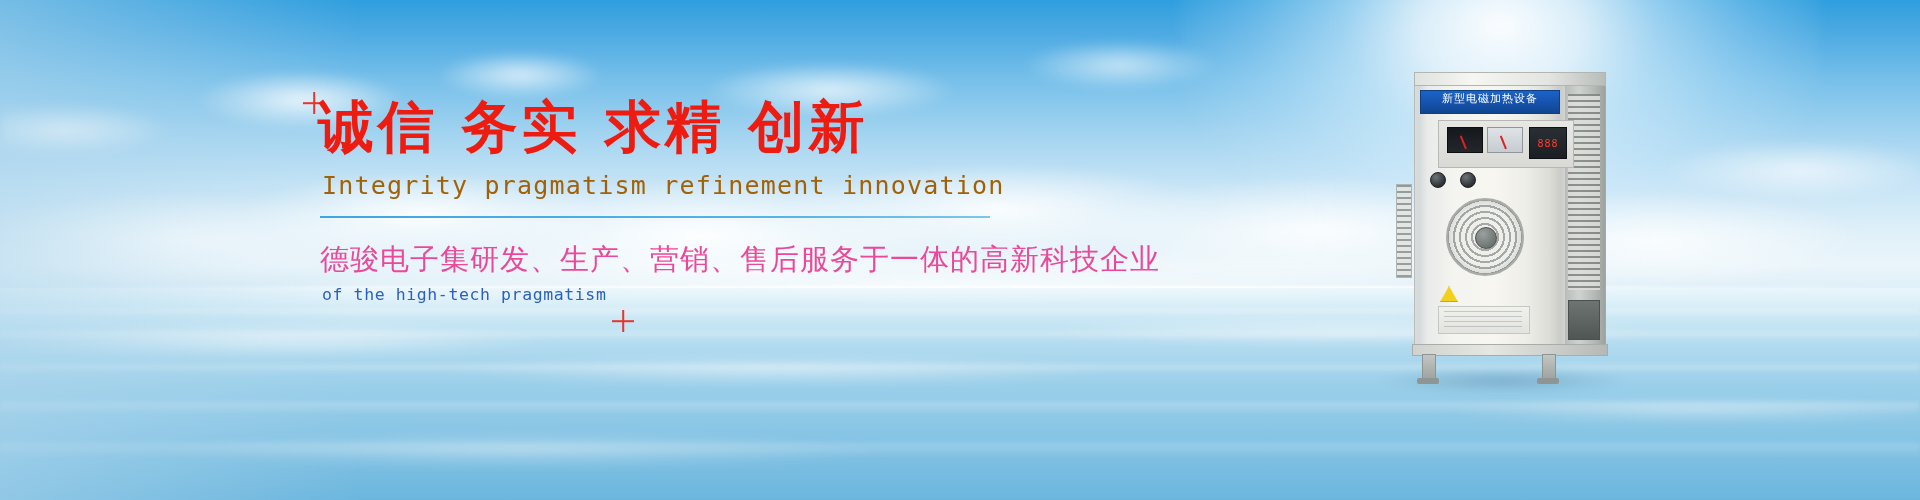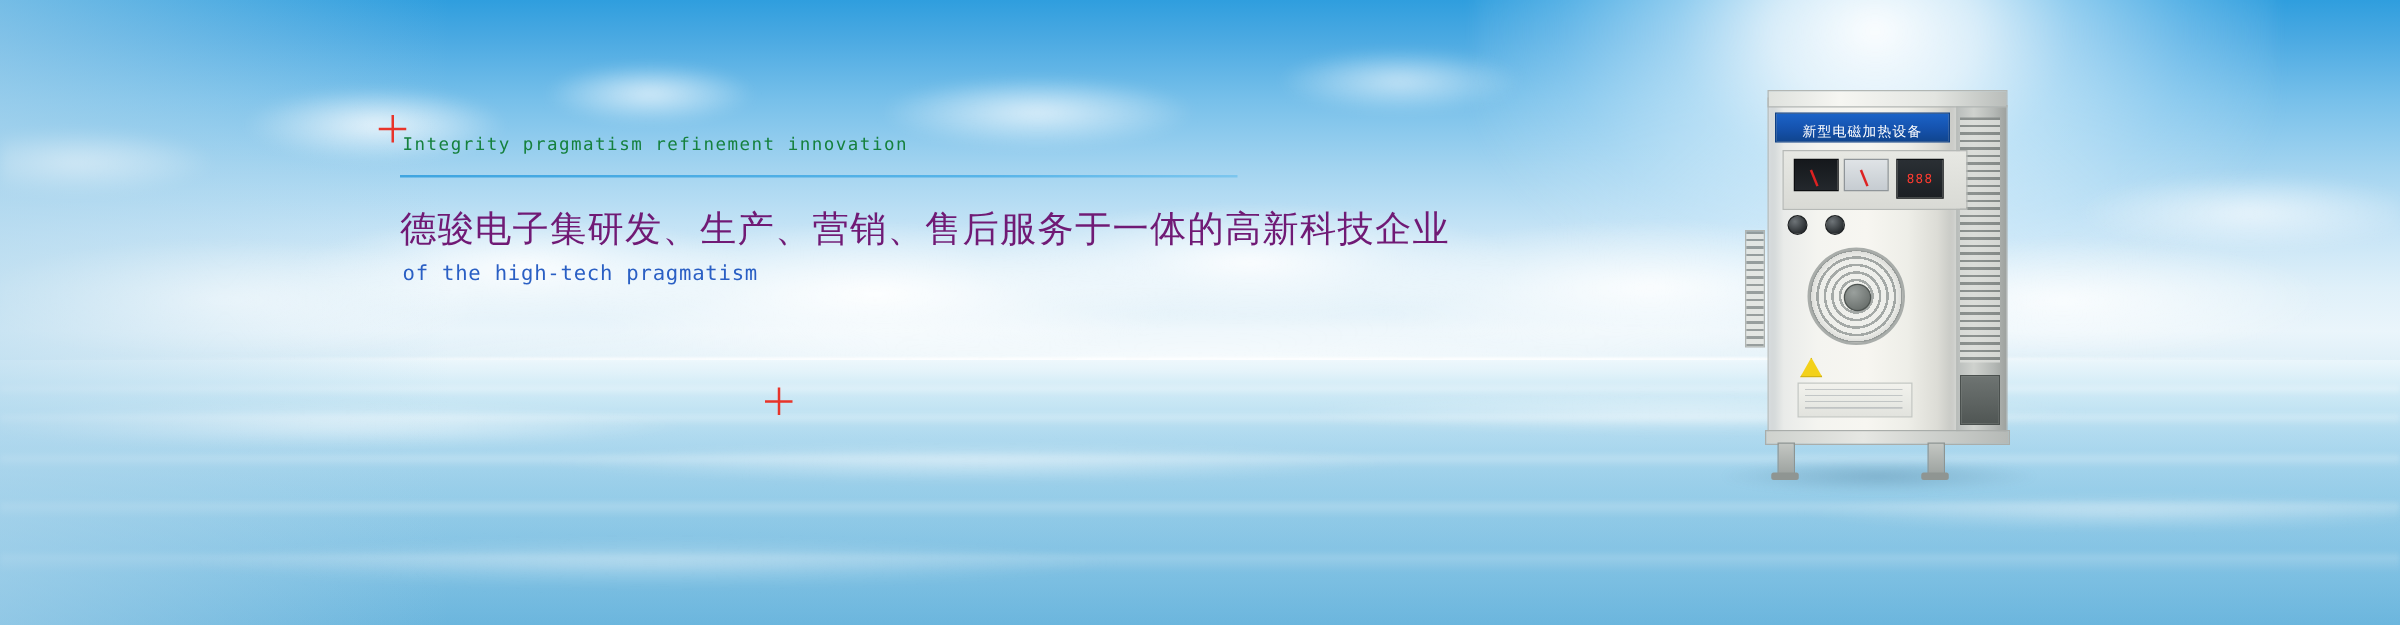--- a/index.html
+++ b/index.html
@@ -145,36 +145,36 @@
     font-size: 56px;
     font-weight: bold;
     color: #ee1b11;
     letter-spacing: 4px;
     line-height: 1.12;
     margin: 0;
     white-space: nowrap;
   }
   .headline-en {
     font-family: "DejaVu Sans Mono", "Liberation Mono", monospace;
-    font-size: 14px;
-    color: #15803d;
+    font-size: 25px;
+    color: #a16207;
     letter-spacing: 1.2px;
     margin: 12px 0 0 4px;
     white-space: nowrap;
   }
   .rule {
     width: 670px;
     height: 2px;
     background: linear-gradient(to right, #3fa5e0 0%, #57b4e8 70%, #7cc6ee 100%);
     margin: 16px 0 0 2px;
   }
   .desc-cn {
     font-family: Liberation Mono, monospace;
     font-size: 29px;
-    color: #701a75;
+    color: #ec4899;
     letter-spacing: 1px;
     margin: 22px 0 0 2px;
     white-space: nowrap;
   }
   .desc-en {
     font-family: "DejaVu Sans Mono", "Liberation Mono", monospace;
     font-size: 16.5px;
     color: #2a5fc4;
     letter-spacing: 0.6px;
     line-height: 1.85;
@@ -249,38 +249,37 @@
     border: 1px solid #b2b6b3;
   }
   
   .m-label {
     position: absolute;
     left: 28px; top: 18px;
     width: 138px; height: 22px;
     background: linear-gradient(to bottom, #1b63c8, #1552ad 55%, #10458f);
     border: 1px solid #0d3f85;
     display: flex;
-    align-items: flex-end;
+    align-items: flex-start;
     justify-content: center;
   }
   .m-label span {
     font-family: "DejaVu Sans", "Liberation Sans", sans-serif;
     font-size: 11px;
     color: #ffffff;
     letter-spacing: 1px;
     white-space: nowrap;
   }
   
   .m-panel {
     position: absolute;
-    left: 34px; top: 48px;
+    left: 46px; top: 48px;
     width: 134px; height: 46px;
     background: linear-gradient(to bottom, #e7e8e3, #d9dad5);
     border: 1px solid #b6b9b6;
-    padding-left: 12px;
   }
   .m-meter {
     position: absolute;
     top: 6px;
     width: 34px; height: 24px;
     background: linear-gradient(to bottom, #15181c, #23272c);
     border: 1px solid #0c0e10;
   }
   .m-meter.one { left: 8px; }
   .m-meter.two { left: 48px; background: linear-gradient(to bottom, #dfe3e6, #c6ccd1); border-color:#8f9599; }
@@ -420,20 +419,21 @@
   <div class="horizon"></div>
   <div class="sea"></div>
   <div class="sea-streaks"></div>
   <div class="sea-shimmer"></div>
   <div class="vignette-left"></div>
 
   <div class="cross cross-a"></div>
   <div class="cross cross-b"></div>
 
   <div class="copy">
+    <div class="headline">诚信 务实 求精 创新</div>
     <div class="headline-en">Integrity  pragmatism  refinement  innovation</div>
     <div class="rule"></div>
     <div class="desc-cn">德骏电子集研发、生产、营销、售后服务于一体的高新科技企业</div>
     <div class="desc-en" style="margin-top:0;">of the high-tech pragmatism</div>
   </div>
 
   <div class="machine">
     <div class="m-shadow"></div>
     <div class="m-side"></div>
     <div class="m-side-vents"></div>

